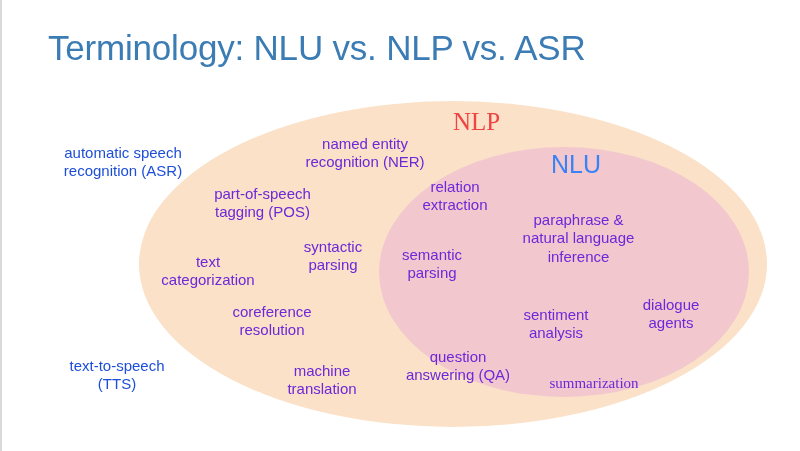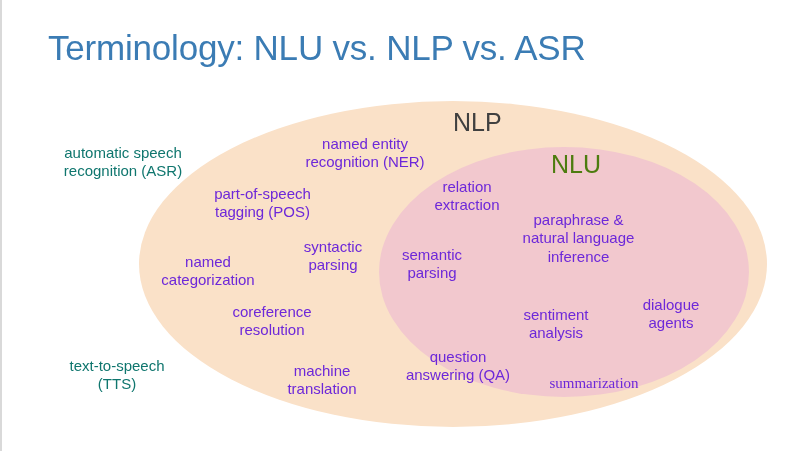--- a/index.html
+++ b/index.html
@@ -58,37 +58,38 @@
   .set-label {
     position: absolute;
     font-size: 25px;
     font-weight: 400;
     white-space: nowrap;
     font-family: "Liberation Sans", sans-serif;
   }
   #nlp-label {
     left: 453px;
     top: 108px;
-    color: #404040;
+    color: #ef4444;
+    font-family: Liberation Serif, serif;
   }
   #nlu-label {
     left: 551px;
     top: 150px;
-    color: #4d7c0f;
+    color: #3b82f6;
   }
   .term {
     position: absolute;
     font-size: 15px;
     line-height: 1.22;
     color: #6d28d9;
     text-align: center;
     white-space: pre-line;
     font-family: "Liberation Sans", sans-serif;
   }
-  .term.outside { color: #0f766e; }
+  .term.outside { color: #1d4ed8; }
 </style>
 </head>
 <body>
 
 <div id="slide">
 
   <div id="left-rule"></div>
 
   <div id="slide-title">Terminology: NLU vs. NLP vs. ASR</div>
 
@@ -104,27 +105,27 @@
       <div class="term outside" style="left: 48px; top: 144px; width: 150px;">automatic speech
 recognition (ASR)</div>
       <div class="term outside" style="left: 52px; top: 357px; width: 130px;">text-to-speech
 (TTS)</div>
       <div class="term" style="left: 295px; top: 135px; width: 140px;">named entity
 recognition (NER)</div>
       <div class="term" style="left: 200px; top: 185px; width: 125px;">part-of-speech
 tagging (POS)</div>
       <div class="term" style="left: 288px; top: 238px; width: 90px;">syntactic
 parsing</div>
-      <div class="term" style="left: 148px; top: 253px; width: 120px;">named
+      <div class="term" style="left: 148px; top: 253px; width: 120px;">text
 categorization</div>
       <div class="term" style="left: 217px; top: 303px; width: 110px;">coreference
 resolution</div>
       <div class="term" style="left: 272px; top: 362px; width: 100px;">machine
 translation</div>
-      <div class="term" style="left: 420px; top: 178px; width: 94px;">relation
+      <div class="term" style="left: 408px; top: 178px; width: 94px;">relation
 extraction</div>
       <div class="term" style="left: 506px; top: 211px; width: 145px;">paraphrase &amp;
 natural language
 inference</div>
       <div class="term" style="left: 385px; top: 246px; width: 94px;">semantic
 parsing</div>
       <div class="term" style="left: 627px; top: 296px; width: 88px;">dialogue
 agents</div>
       <div class="term" style="left: 509px; top: 306px; width: 94px;">sentiment
 analysis</div>

